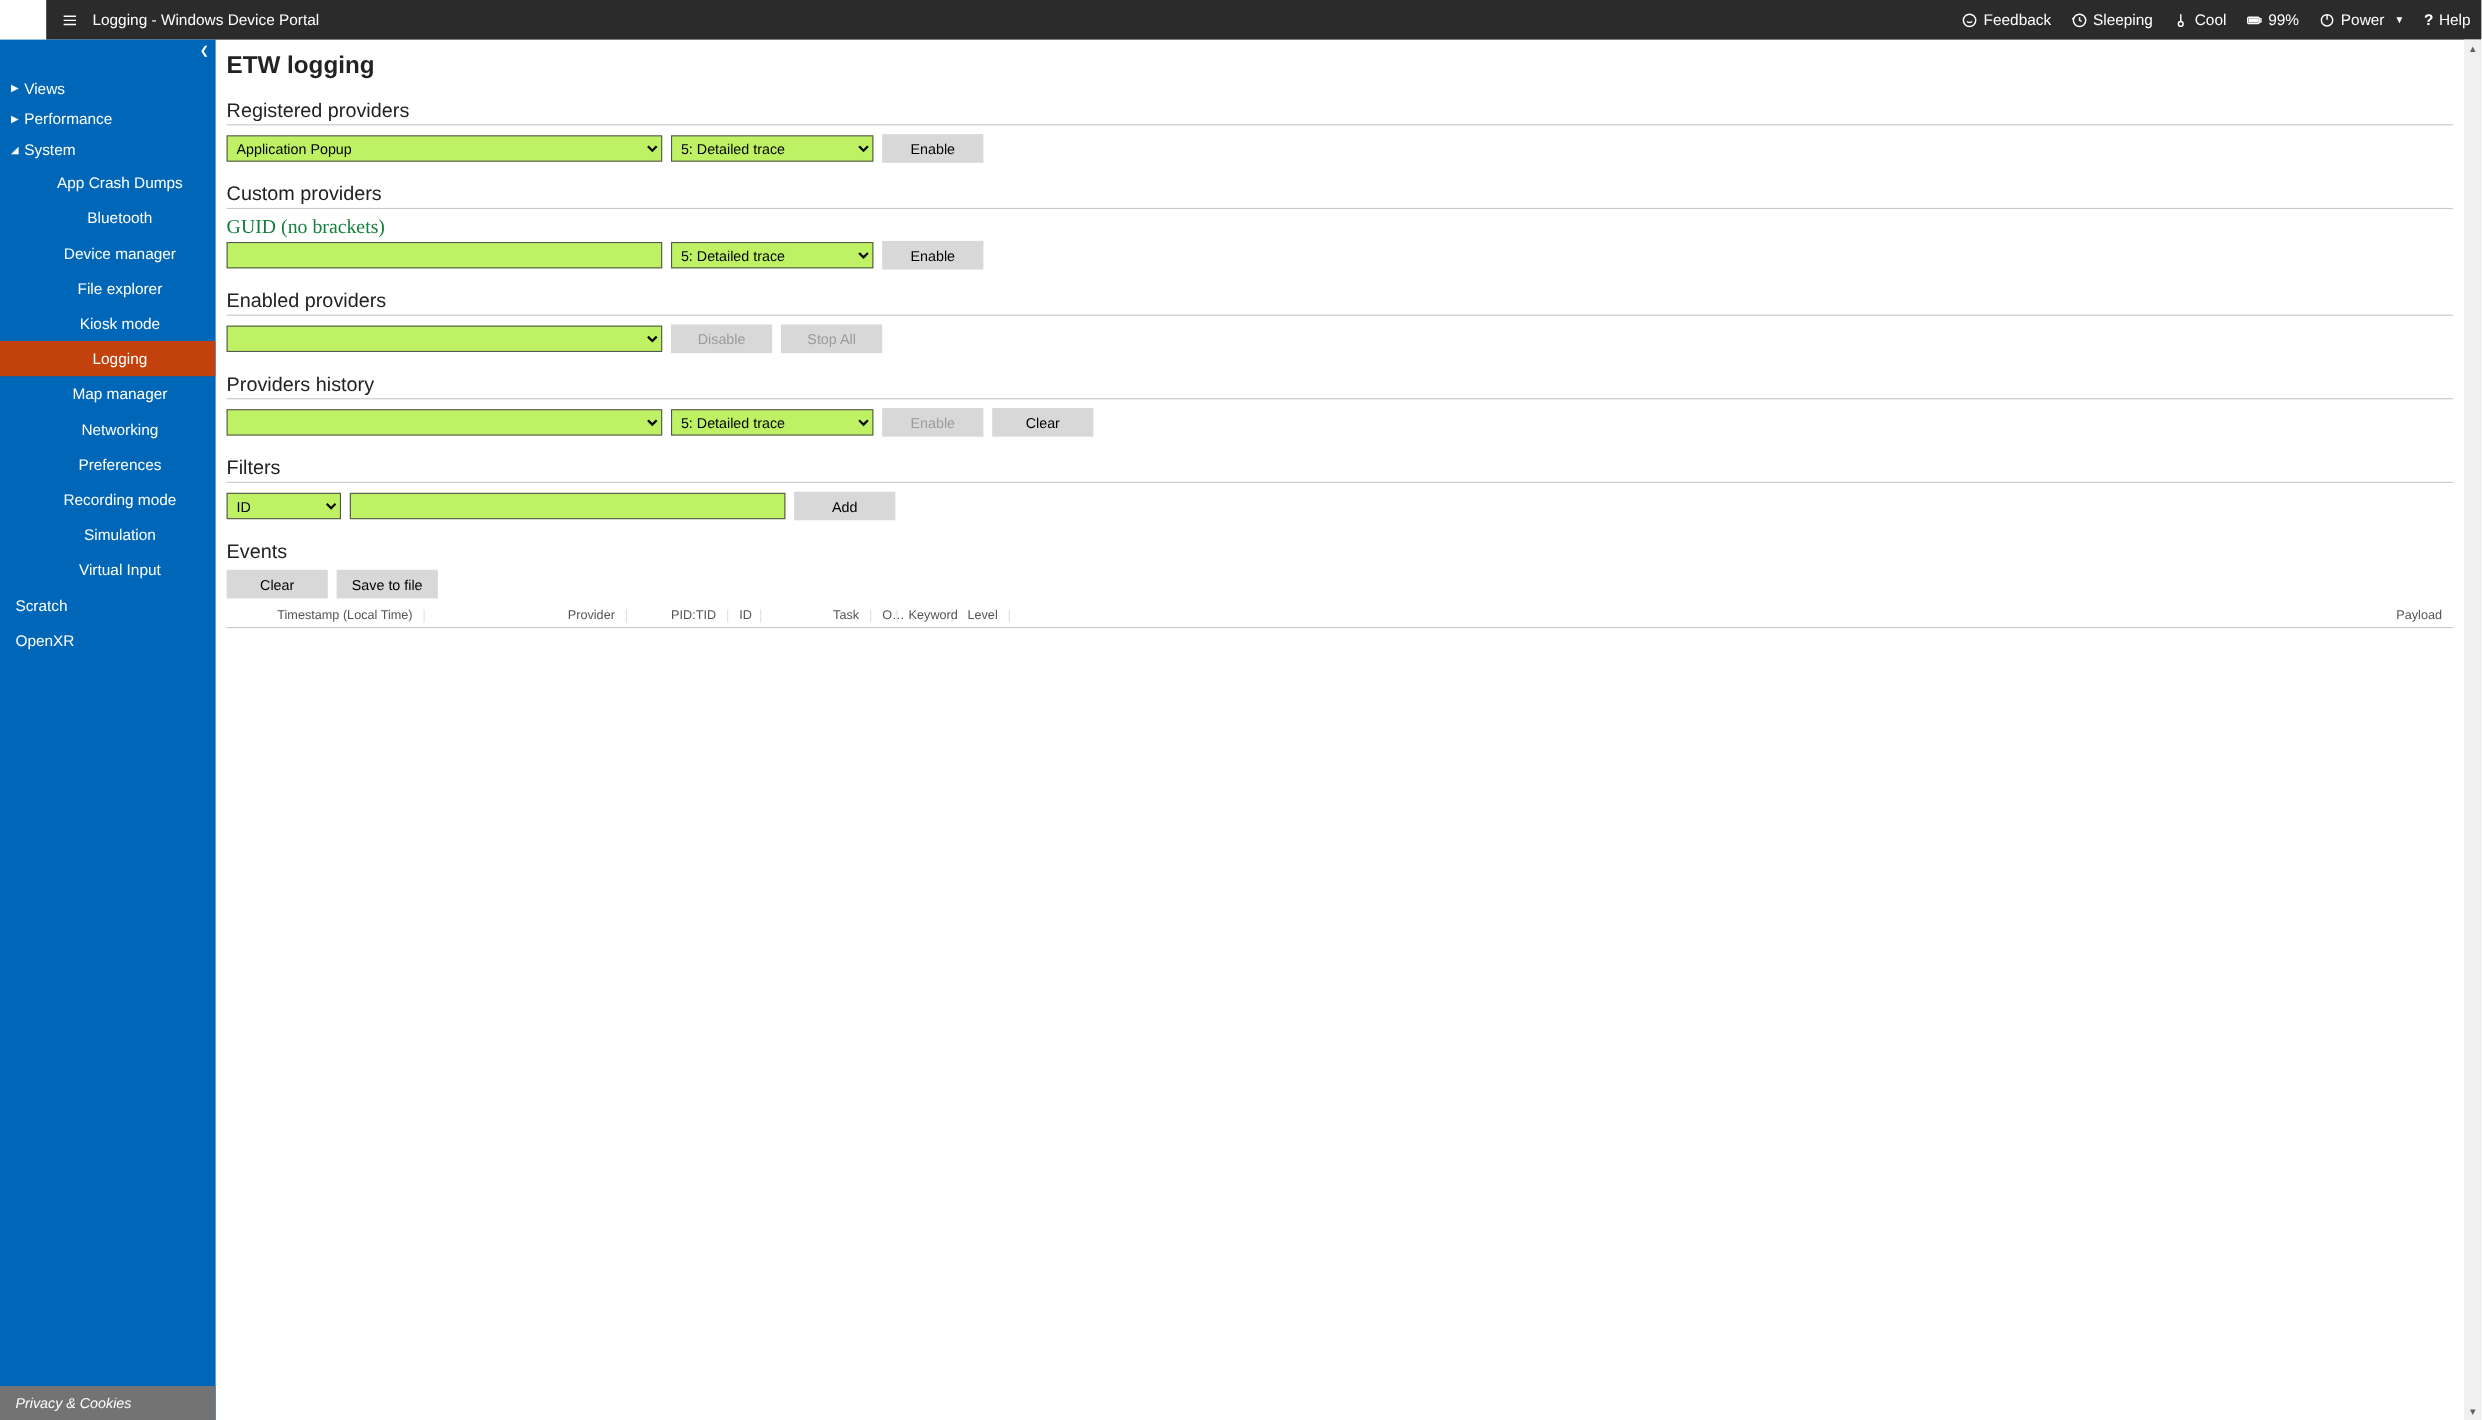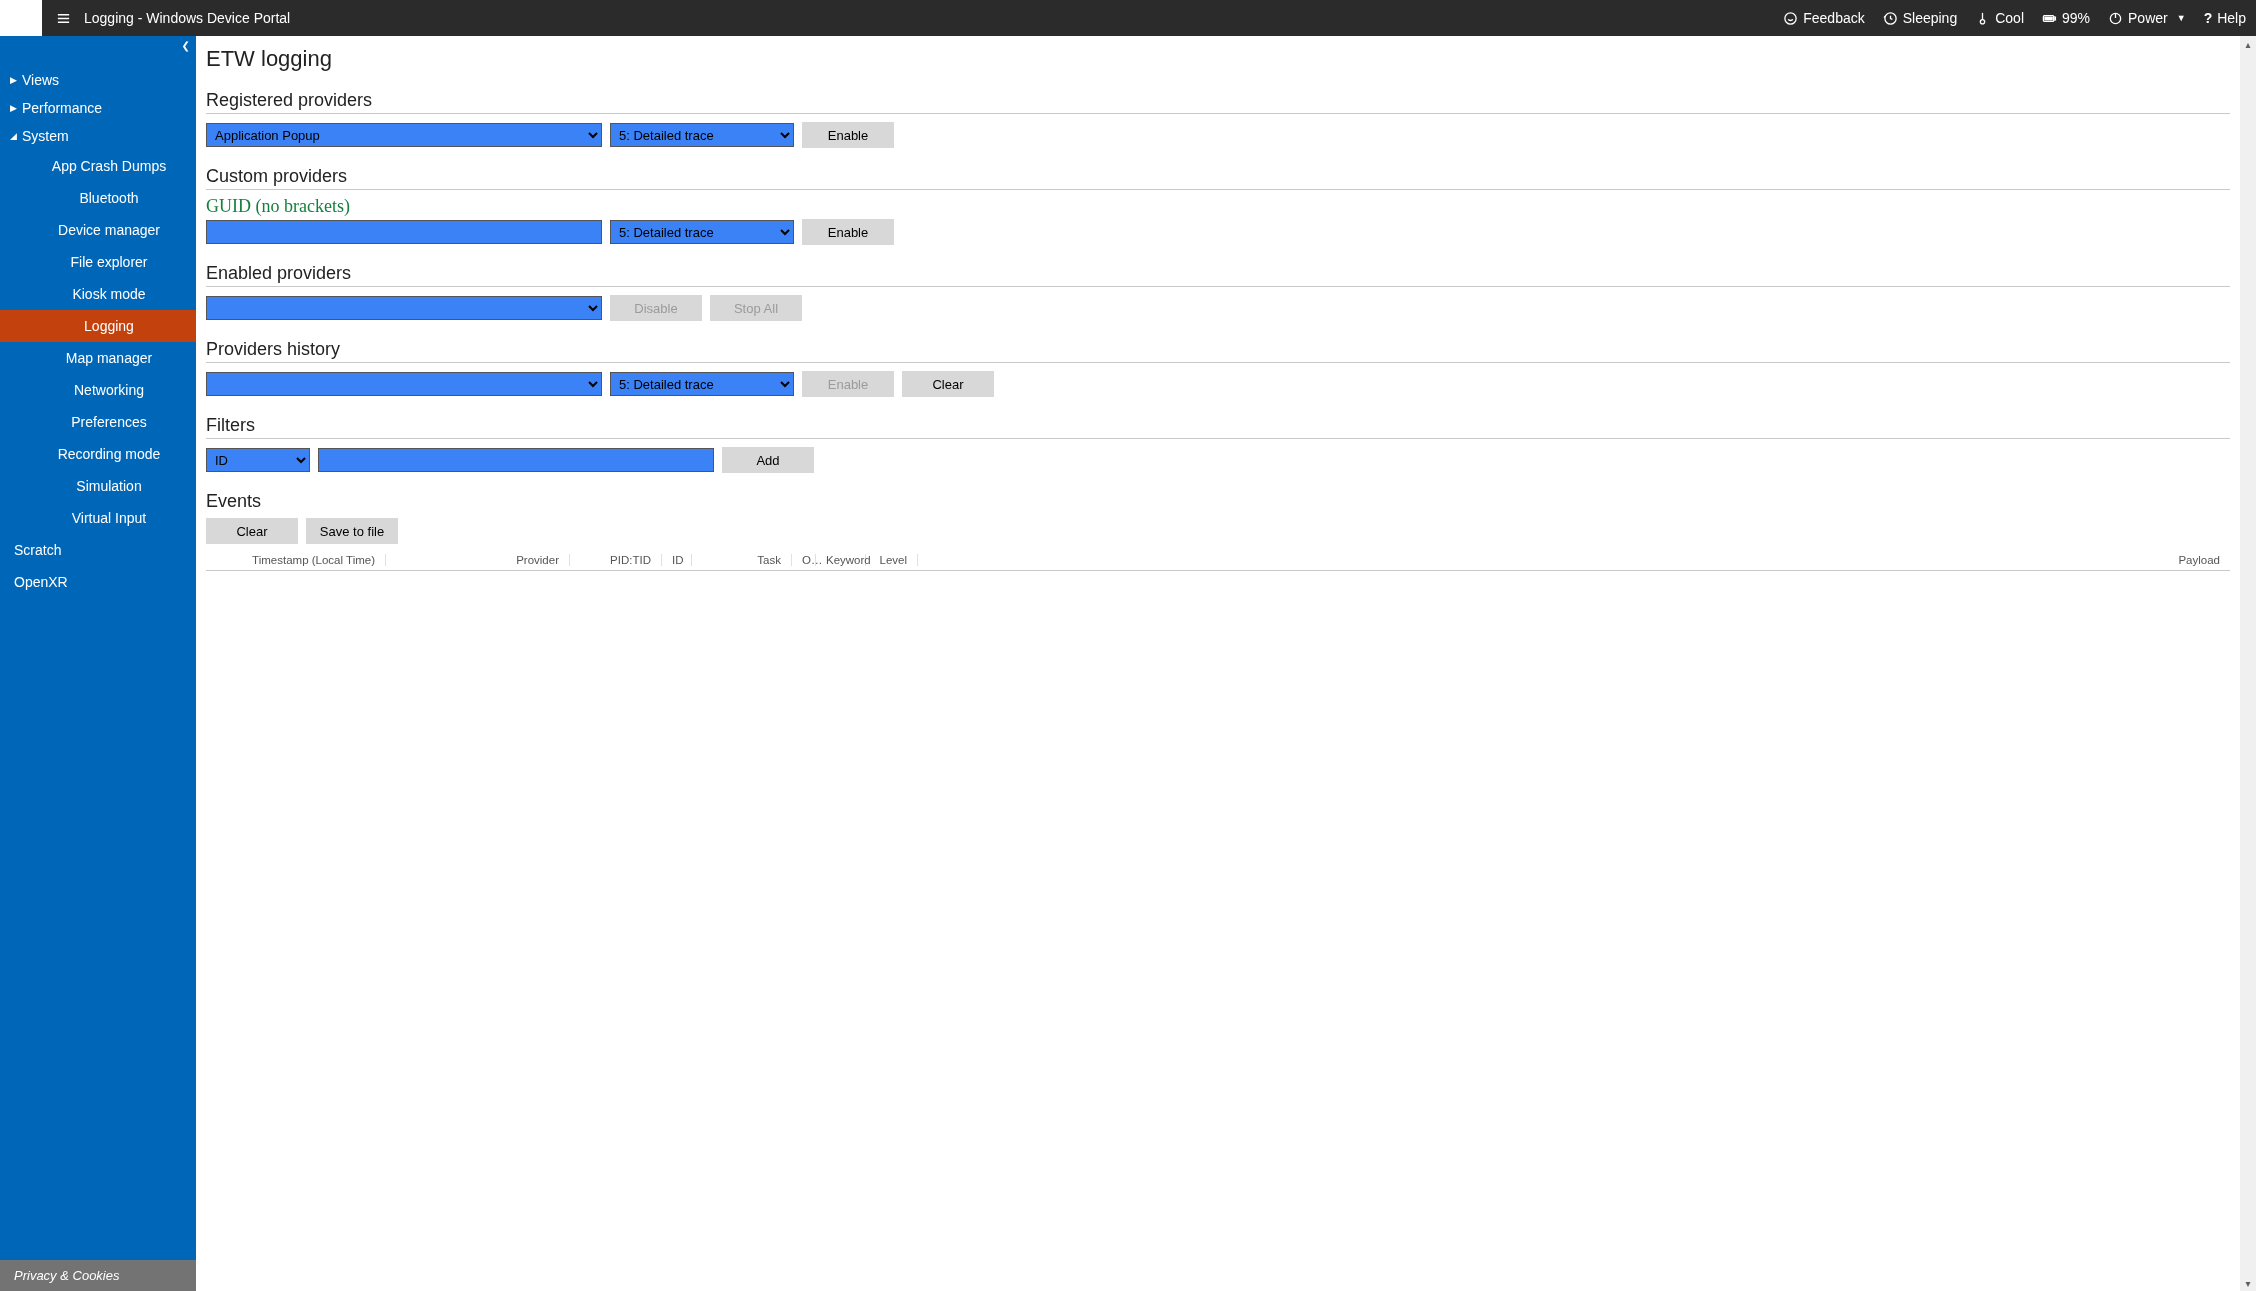--- a/index.html
+++ b/index.html
@@ -60,35 +60,35 @@
   font-style: italic; font-size: 13px;
   padding: 8px 14px;
   cursor: pointer;
 }
 
 
 .main-wrap { flex: 1; display: flex; min-width: 0; }
 .main {
   flex: 1; overflow-y: auto; padding: 6px 10px 20px 10px;
 }
-.main h1 { font-size: 22px; font-weight: 400; margin: 4px 0 12px 0; }
+.main h1 { font-size: 22px; font-weight: 700; margin: 4px 0 12px 0; }
 .main h2 {
   font-size: 18px; font-weight: 400; margin: 18px 0 4px 0;
   border-bottom: 1px solid #c8c8c8; padding-bottom: 2px;
 }
 .row { display: flex; align-items: center; gap: 8px; margin-top: 8px; }
 .check-row { display: flex; align-items: center; gap: 8px; margin: 4px 0 6px 0; }
 .check-box {
   width: 16px; height: 16px; border: 1px solid #7a7a7a; border-radius: 2px;
   display: inline-block; cursor: pointer;
 }
 .field-label { font-size: 18px; color: #15803d; margin-top: 6px; font-family: Liberation Serif, serif; }
 select, input[type="text"] {
   border: 1px solid #555; height: 24px; font-size: 13px; padding: 0 4px;
-  background: #3b82f6;
+  background: #bef264;
 }
 .sel-wide  { width: 396px; }
 .sel-level { width: 184px; }
 .sel-enabled { width: 396px; }
 .sel-filter { width: 104px; }
 .inp-guid  { width: 396px; }
 .inp-filter{ width: 396px; }
 button.btn {
   width: 92px; height: 26px; border: none; background: #d8d8d8;
   font-size: 13px; cursor: pointer;

